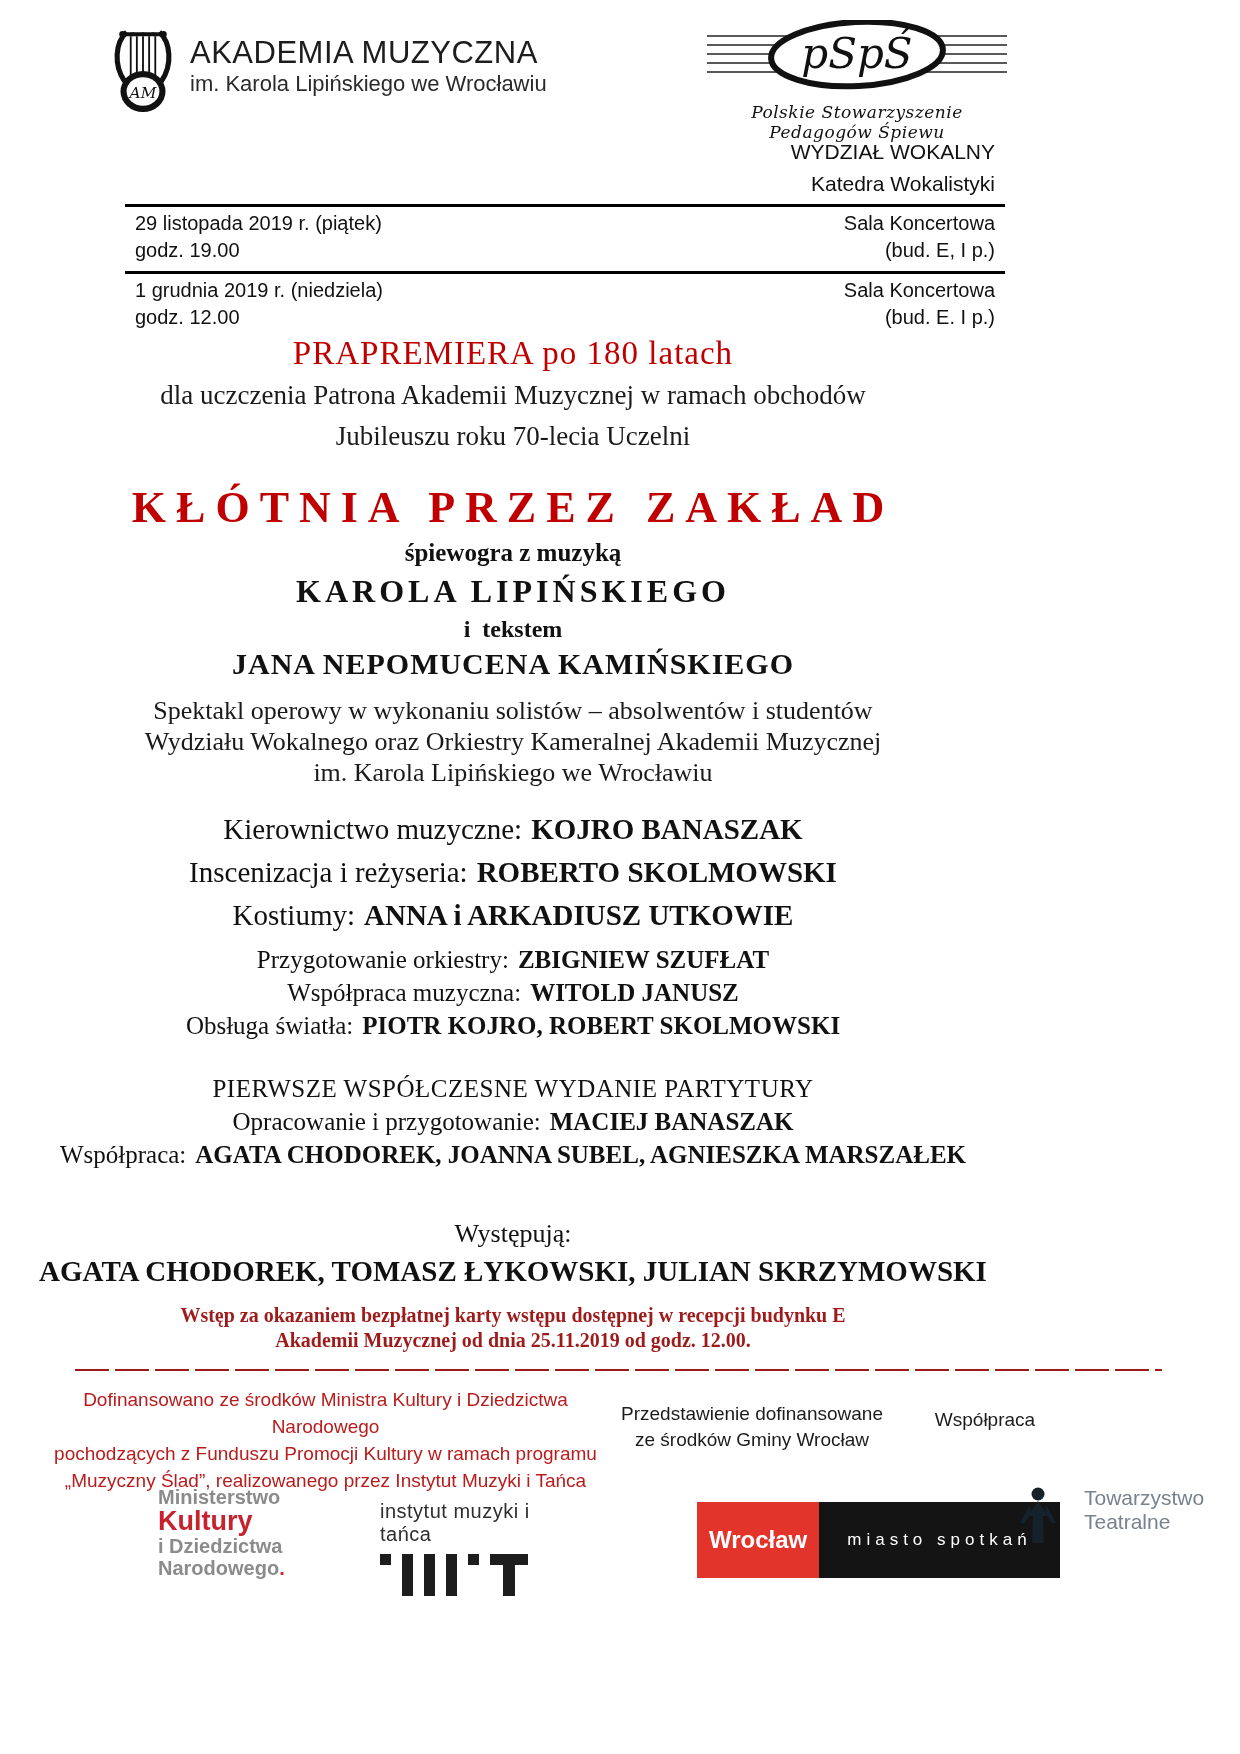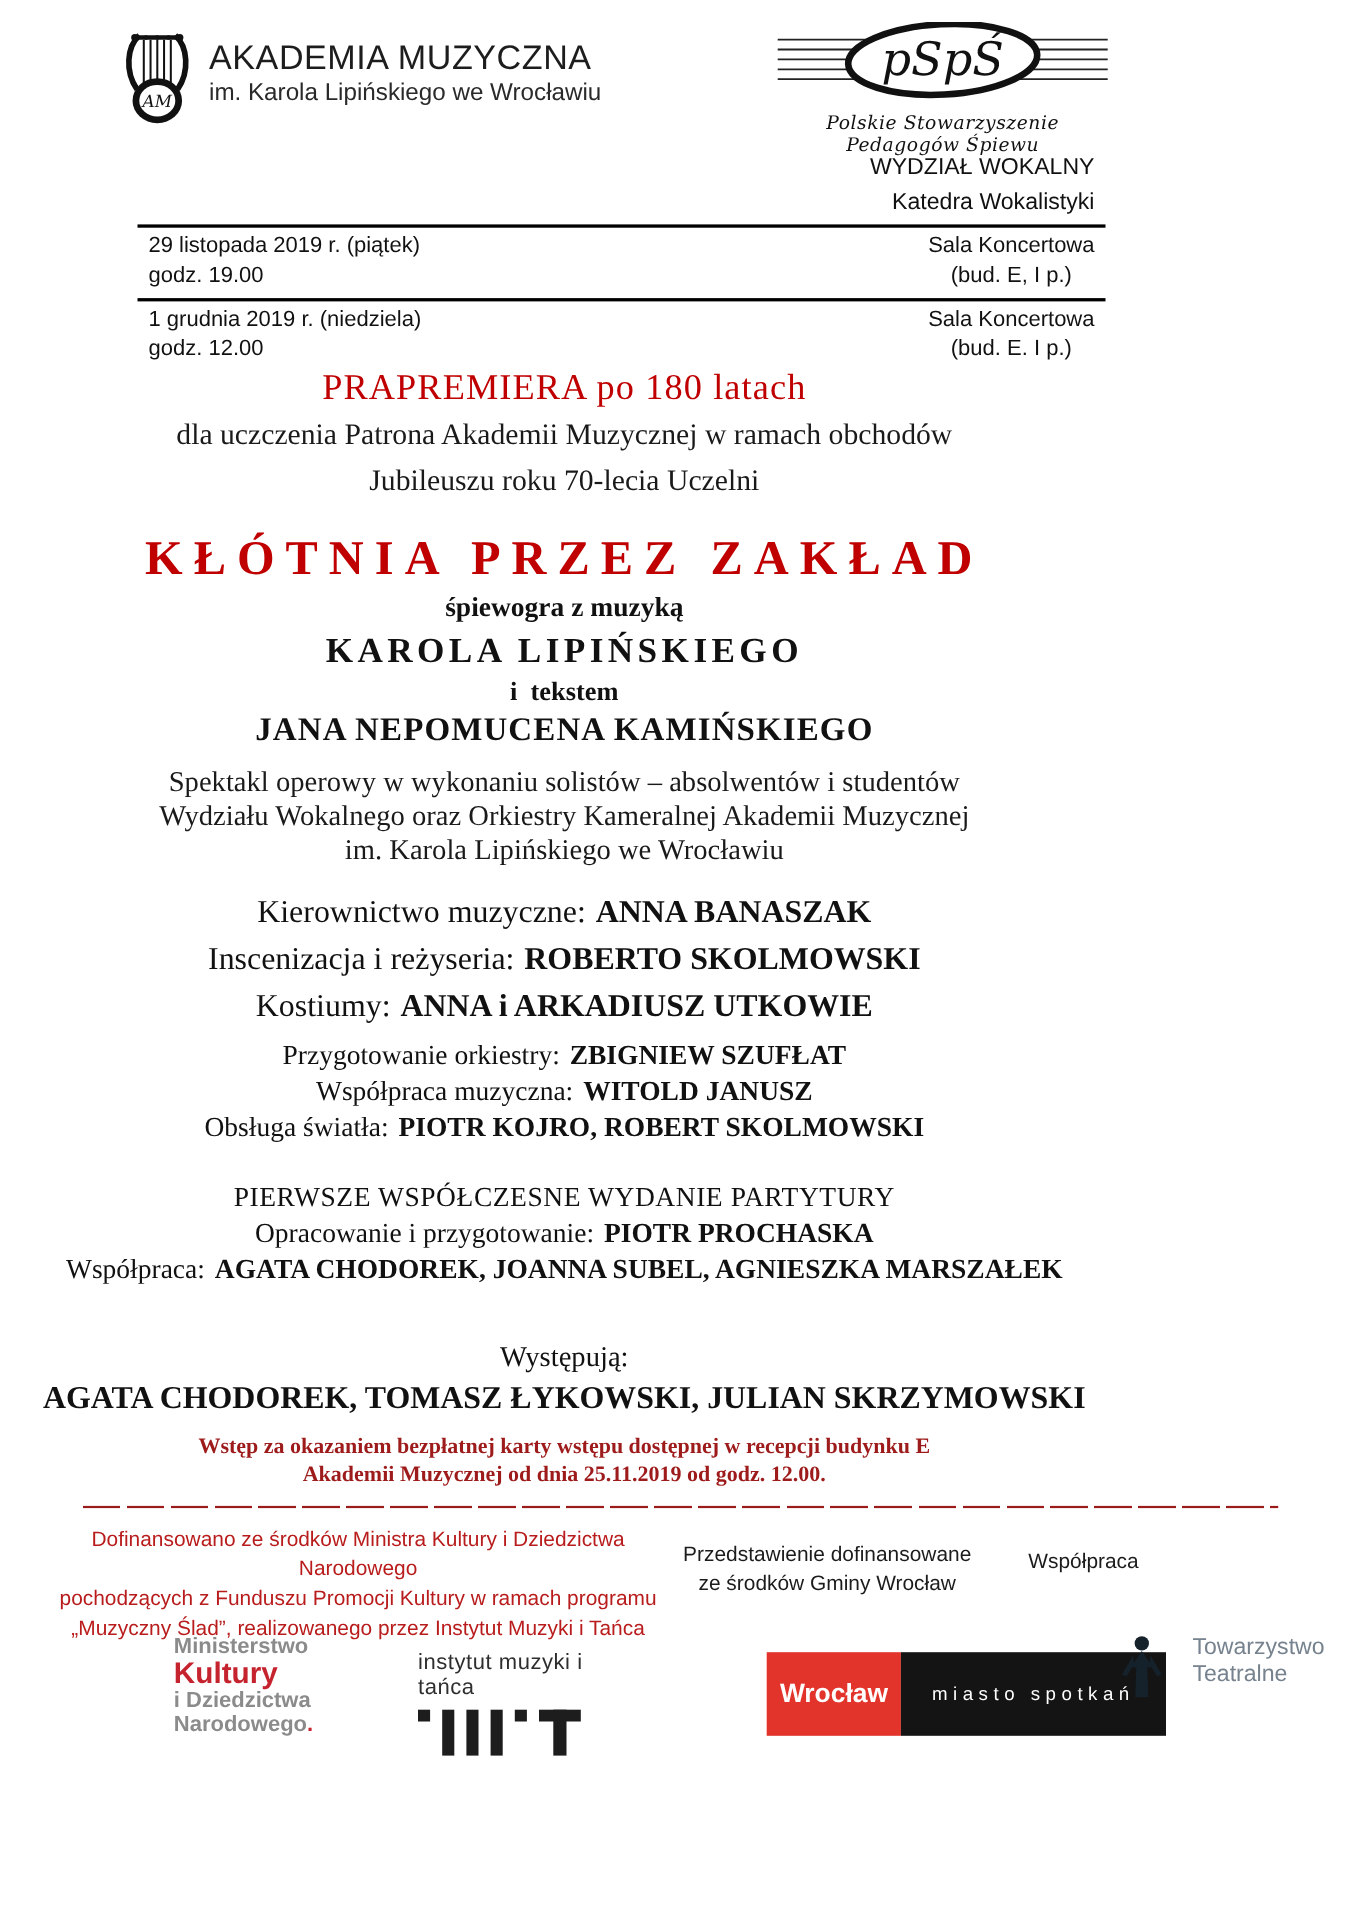--- a/index.html
+++ b/index.html
@@ -23,21 +23,21 @@
   .dept  { position:absolute; right:245px; top:140px; font-family:"Liberation Sans", sans-serif;
            font-size:21px; text-align:right; color:#111; }
   .chair { position:absolute; right:245px; top:172px; font-family:"Liberation Sans", sans-serif;
            font-size:21px; text-align:right; color:#111; }
 
   
   .schedule { position:absolute; top:204px; left:125px; width:880px;
               font-family:"Liberation Sans", sans-serif; font-size:20px; color:#111; }
   .srow { display:flex; justify-content:space-between; border-top:3px solid #000;
           padding:3px 10px 7px 10px; line-height:27px;gap:16px; }
-  .scell-right { text-align:center;margin-left:14px; }
+  .scell-right { text-align:right;margin-left:14px; }
 
   
   .main { position:absolute; top:335px; left:0; width:1026px; text-align:center; }
   .premiere   { font-size:33px; color:#c00000; letter-spacing:1px; }
   .ann-line1  { font-size:27px; margin-top:8px; color:#1a1a1a; }
   .ann-line2  { font-size:27px; margin-top:10px; color:#1a1a1a; }
   .opera-title{ font-size:44px; font-weight:bold; letter-spacing:10px; color:#c00000; margin-top:30px; }
   .opera-genre{ font-size:25px; font-weight:bold; margin-top:6px; color:#111; }
   .composer   { font-size:32px; font-weight:bold; letter-spacing:4px; margin-top:6px; color:#111; }
   .and-text   { font-size:24px; font-weight:bold; margin-top:6px; word-spacing:6px; color:#111; }
@@ -168,21 +168,21 @@
     <div class="librettist">JANA NEPOMUCENA KAMIŃSKIEGO</div>
 
     <div class="desc">
       <div>Spektakl operowy w wykonaniu solistów – absolwentów i studentów</div>
       <div>Wydziału Wokalnego oraz Orkiestry Kameralnej Akademii Muzycznej</div>
       <div>im. Karola Lipińskiego we Wrocławiu</div>
     </div>
 
     <div class="credits-lg-block">
       <div class="credit-lg">
-        <span class="credit-role">Kierownictwo muzyczne:</span><span class="credit-name">ANNA BANASZAK</span>
+        <span class="credit-role">Kierownictwo muzyczne:</span><span class="credit-name">KOJRO BANASZAK</span>
       </div>
       <div class="credit-lg">
         <span class="credit-role">Inscenizacja i reżyseria:</span><span class="credit-name">ROBERTO SKOLMOWSKI</span>
       </div>
       <div class="credit-lg">
         <span class="credit-role">Kostiumy:</span><span class="credit-name">ANNA i ARKADIUSZ UTKOWIE</span>
       </div>
     </div>
 
     <div class="credits-sm-block">
@@ -193,21 +193,21 @@
         <span class="credit-role">Współpraca muzyczna:</span><span class="credit-name">WITOLD JANUSZ</span>
       </div>
       <div class="credit-sm">
         <span class="credit-role">Obsługa światła:</span><span class="credit-name">PIOTR KOJRO, ROBERT SKOLMOWSKI</span>
       </div>
     </div>
 
     <div class="score-heading">PIERWSZE WSPÓŁCZESNE WYDANIE PARTYTURY</div>
     <div>
       <div class="credit-sm">
-        <span class="credit-role">Opracowanie i przygotowanie:</span><span class="credit-name">PIOTR PROCHASKA</span>
+        <span class="credit-role">Opracowanie i przygotowanie:</span><span class="credit-name">MACIEJ BANASZAK</span>
       </div>
       <div class="credit-sm">
         <span class="credit-role">Współpraca:</span><span class="credit-name">AGATA CHODOREK, JOANNA SUBEL, AGNIESZKA MARSZAŁEK</span>
       </div>
     </div>
 
     <div class="performers-heading">Występują:</div>
     <div class="performers-names">AGATA CHODOREK, TOMASZ ŁYKOWSKI, JULIAN SKRZYMOWSKI</div>
 
     <div class="admission">

